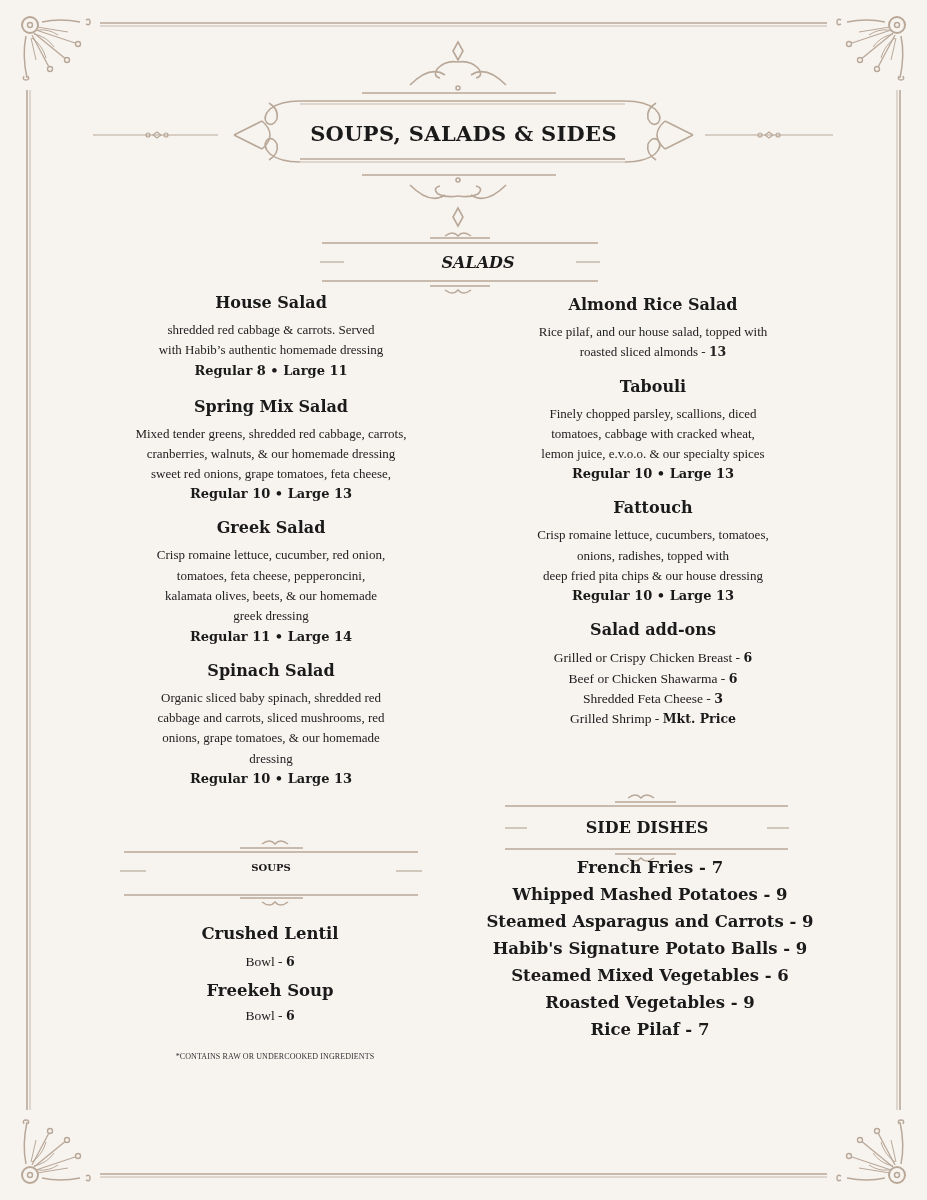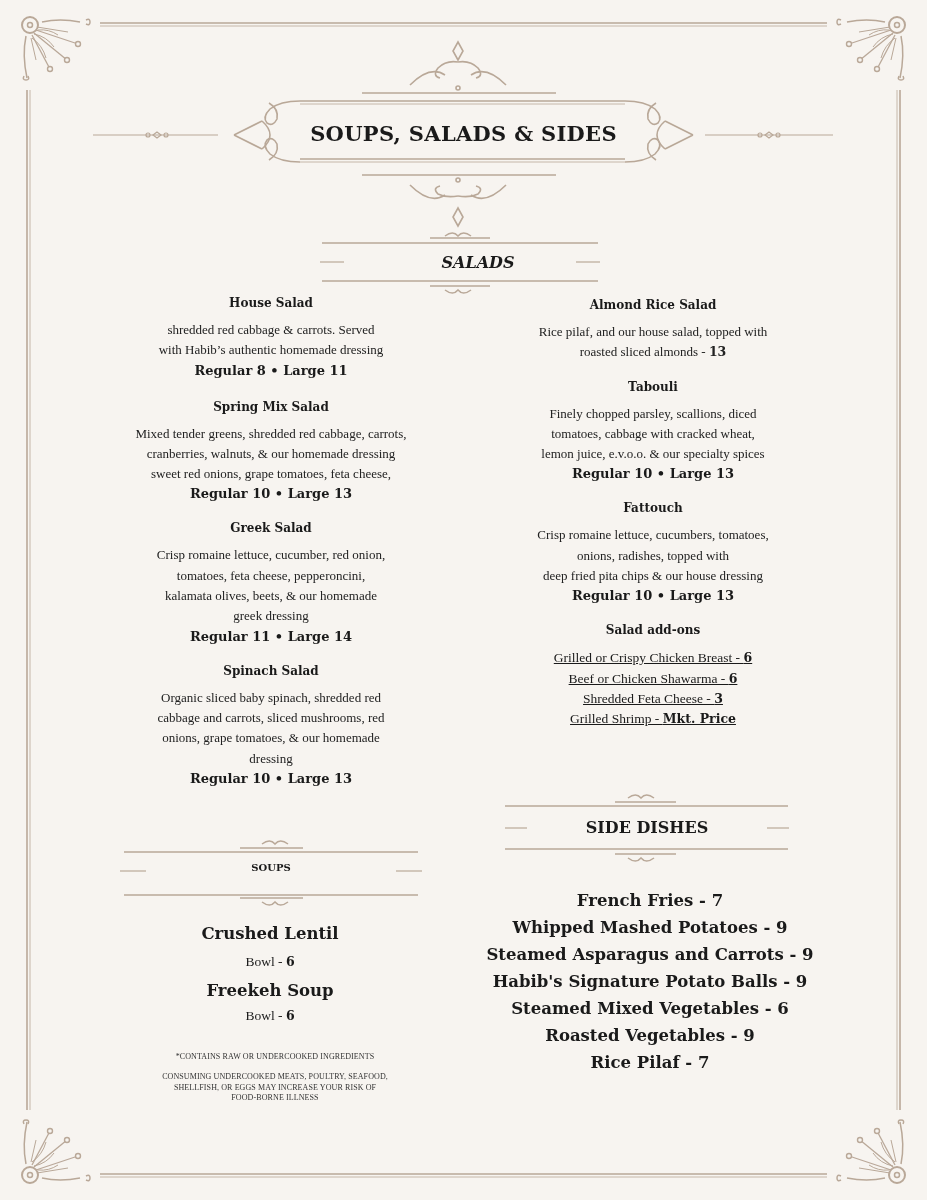--- a/index.html
+++ b/index.html
@@ -14,36 +14,36 @@
   .abs { position: absolute; text-align: center; }
   .main-title {
     left: 270px; width: 387px; top: 121px;
     font-size: 21px; font-weight: bold; letter-spacing: 0.3px;
     font-family: "DejaVu Serif", serif;
   }
   .sec-title { font-size: 16px; font-weight: bold; font-family: "DejaVu Serif", serif; }
 
   .col { position: absolute; text-align: center; }
   .item-name {
-    font-weight: bold; font-size: 12px; line-height: 20px;
+    font-weight: bold; font-size: 16px; line-height: 20px;
     font-family: "DejaVu Serif", serif;
   }
   .item-desc {
     font-size: 13px; line-height: 20.3px; color: #222;
     font-family: "Liberation Serif", serif;
     margin-top: 7px;
   }
   .item-price {
     font-weight: bold; font-size: 13px; line-height: 20px;
     font-family: "DejaVu Serif", serif;
   }
   .price-inline { font-weight: bold; font-family: "DejaVu Serif", serif; font-size: 12.5px; }
   .item-desc span.line { display: block; white-space: nowrap; }
 
-  .addon-line { font-size: 13.5px; line-height: 20.3px; font-family: "Liberation Serif", serif; white-space: nowrap; text-decoration: underline; }
+  .addon-line { font-size: 13.5px; line-height: 20.3px; font-family: "Liberation Serif", serif; white-space: nowrap; }
   .side-line { font-size: 16.5px; line-height: 27px; font-weight: bold; font-family: "DejaVu Serif", serif; white-space: nowrap; }
   .soup-name { font-weight: bold; font-size: 16.5px; line-height: 20px; font-family: "DejaVu Serif", serif; }
   .soup-price { font-size: 13.5px; line-height: 20px; font-family: "Liberation Serif", serif; }
 
   .disclaimer { font-family: "Liberation Serif", serif; font-size: 8px; line-height: 10.3px; color: #333; letter-spacing: 0.1px; }
 </style>
 </head>
 <body>
 
 <svg class="frame-svg" viewBox="0 0 927 1200" xmlns="http://www.w3.org/2000/svg">
@@ -266,28 +266,23 @@
     <div class="soup-price" style="margin-top:8px;"><span>Bowl - </span><span class="price-inline">6</span></div>
   </div>
   <div style="margin-top:9px;">
     <div class="soup-name">Freekeh Soup</div>
     <div class="soup-price" style="margin-top:5px;"><span>Bowl - </span><span class="price-inline">6</span></div>
   </div>
 </div>
 
 <div class="col disclaimer" style="left:140px; width:270px; top:1052px;">
   <div>*CONTAINS RAW OR UNDERCOOKED INGREDIENTS</div>
-  <div style="margin-top:10px;">
-    <div>CONSUMING UNDERCOOKED MEATS, POULTRY, SEAFOOD,</div>
-    <div>SHELLFISH, OR EGGS MAY INCREASE YOUR RISK OF</div>
-    <div>FOOD-BORNE ILLNESS</div>
-  </div>
-</div>
-
-<div class="col" style="left:480px; width:340px; top:887px;">
+</div>
+
+<div class="col" style="left:480px; width:340px; top:854px;">
   <div class="side-line">French Fries - 7</div>
   <div class="side-line">Whipped Mashed Potatoes - 9</div>
   <div class="side-line">Steamed Asparagus and Carrots - 9</div>
   <div class="side-line">Habib's Signature Potato Balls - 9</div>
   <div class="side-line">Steamed Mixed Vegetables - 6</div>
   <div class="side-line">Roasted Vegetables - 9</div>
   <div class="side-line">Rice Pilaf - 7</div>
 </div>
 
 </body></html>

